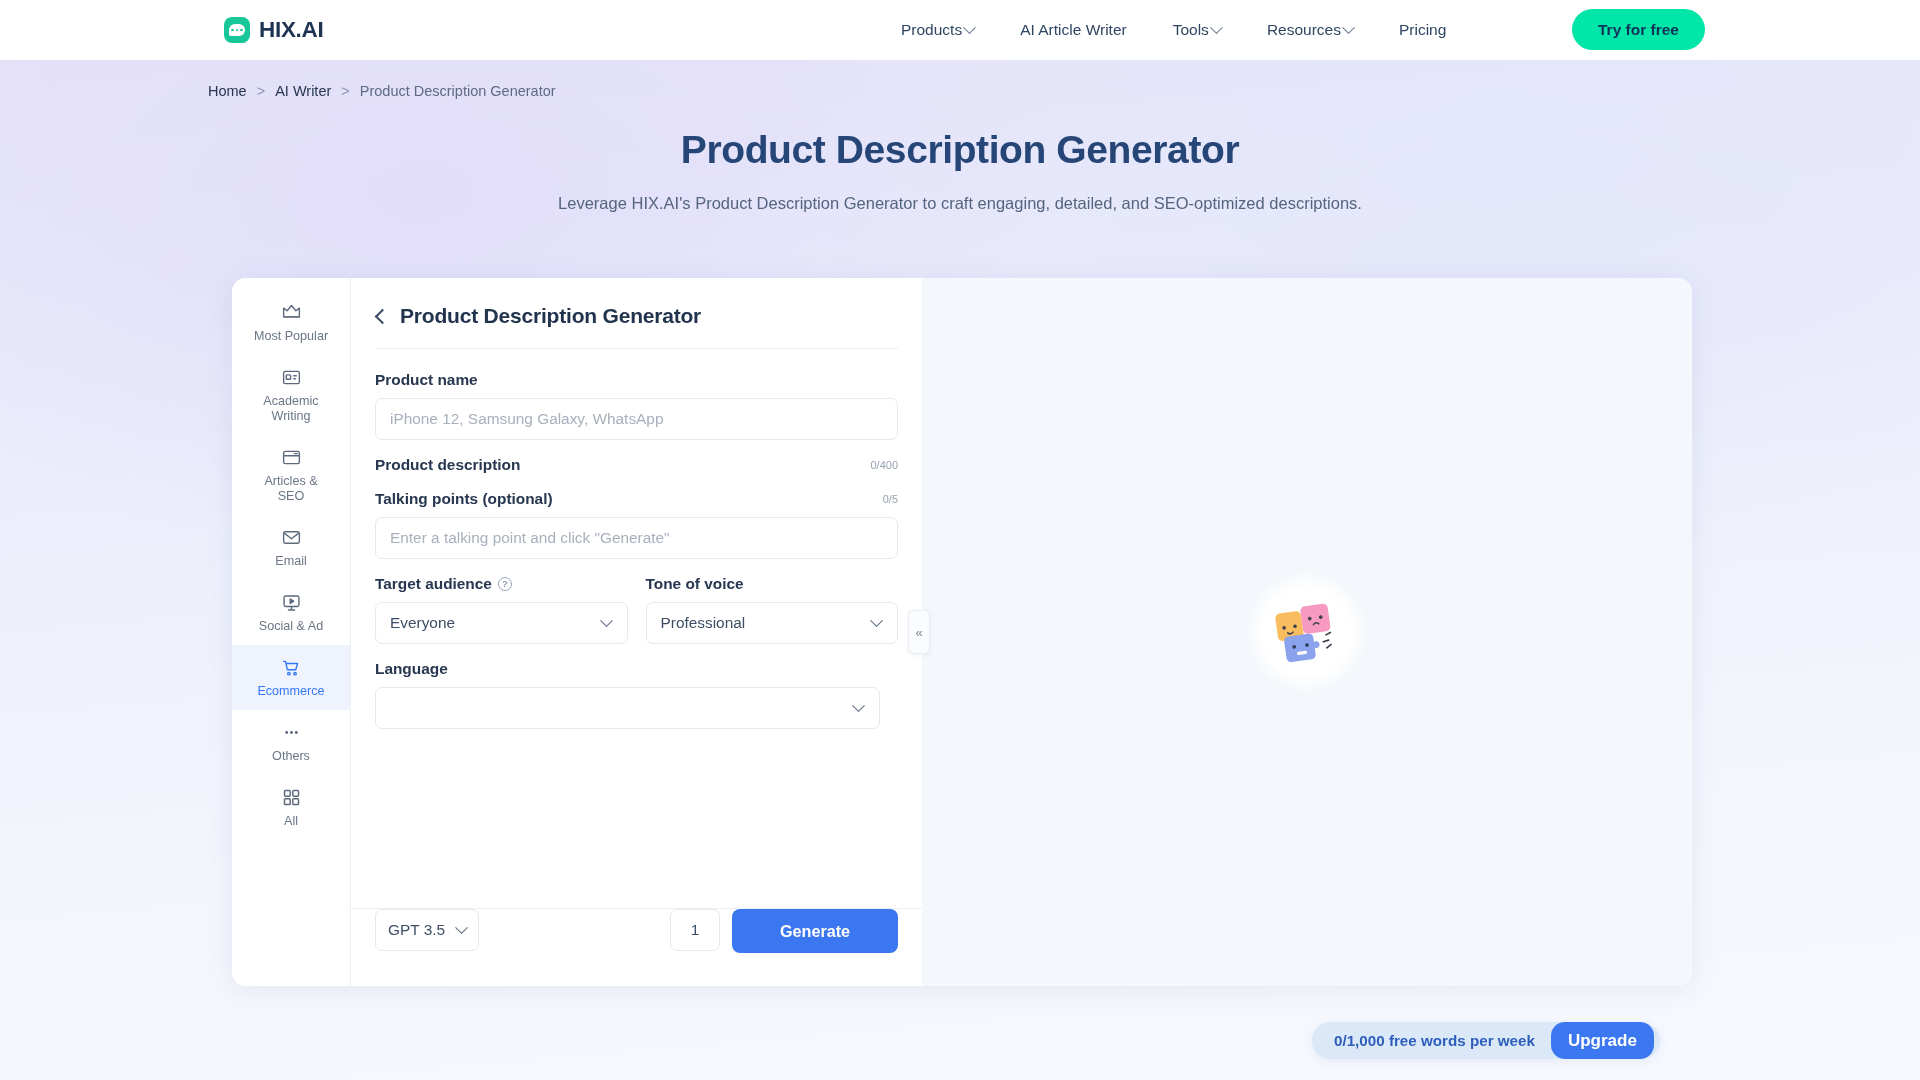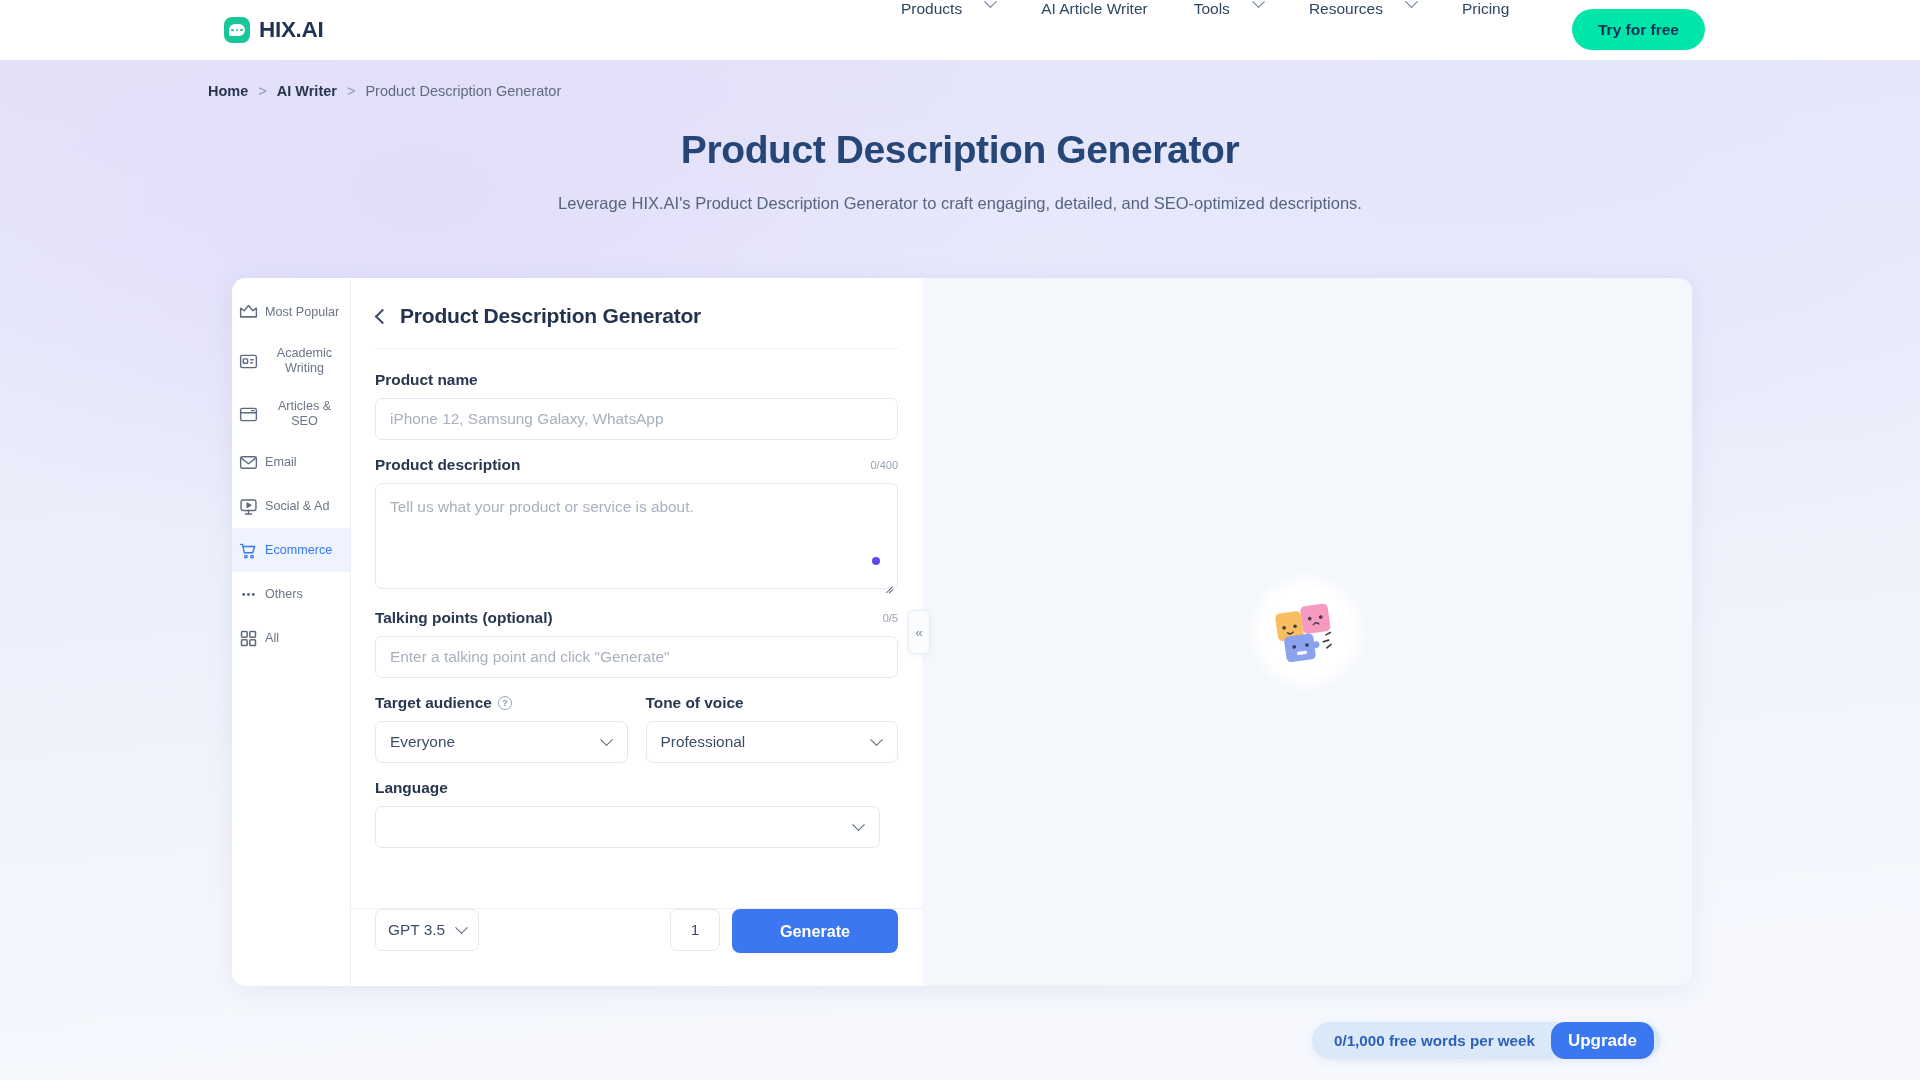--- a/index.html
+++ b/index.html
@@ -51,21 +51,21 @@
   }
   .brand-text {
     font-size: 22.5px; font-weight: 700; letter-spacing: -0.3px;
     color: #1f3353;
   }
   .nav-links {
     position: absolute; left: 878px; top: 0; height: 60px;
     display: flex; align-items: center; gap: 0px;
   }
   .nav-item {
-    display: flex; align-items: flex-start; gap: 24px;
+    display: flex; align-items: center; gap: 3px;
     font-size: 15.5px; font-weight: 500; color: #2f4562;
     padding: 0 23px; height: 60px; cursor: pointer;
     white-space: nowrap;
   }
   .chev {
     width: 9px; height: 9px;
     border-right: 1.6px solid #6b7d96;
     border-bottom: 1.6px solid #6b7d96;
     transform: rotate(45deg) translate(-2px,-2px);
   }
@@ -79,21 +79,21 @@
     display: flex; align-items: center; justify-content: center;
     white-space: nowrap;
   }
 
   
   .breadcrumb {
     position: absolute; left: 208px; top: 83px;
     display: flex; align-items: center; gap: 10px;
     font-size: 14.5px; color: #6e7b93;
   }
-  .breadcrumb a { color: #27364f; font-weight: 700; text-decoration: none; cursor: pointer; text-align: right; }
+  .breadcrumb a { color: #27364f; font-weight: 400; text-decoration: none; cursor: pointer; text-align: right; }
   .breadcrumb .sep { color: #8d98ae; font-weight: 400; }
   .breadcrumb .current { color: #5e6b82; font-weight: 400; }
 
   .hero-title {
     position: absolute; top: 128px; left: 0; width: 1920px;
     text-align: center;
     font-size: 39px; font-weight: 700; letter-spacing: -0.4px;
     color: #264677;
   }
   .hero-sub {
@@ -115,22 +115,22 @@
 
   
   .rail {
     width: 118px; height: 100%;
     background: #ffffff;
     padding-top: 12px;
     display: flex; flex-direction: column; align-items: center;
     overflow: hidden;
   }
   .rail-item {
-    width: 118px; padding: 12px 6px 11px;
-    display: flex; align-items: center; gap: 6px;
+    width: 118px; padding: 12px 21px 11px;
+    display: flex; flex-direction: column; align-items: center; gap: 6px;
     cursor: pointer;
   }
   .rail-item .r-label {
     font-size: 12.6px; line-height: 15px; text-align: center;
     color: #6b7686; font-weight: 400; max-width: 96px;
   }
   .rail-item svg { display: block; }
   .rail-item.active { background: #eef3fe; }
   .rail-item.active .r-label { color: #3478f6; }
 
@@ -470,25 +470,20 @@
           <div class="field-label-row">
             <span class="field-label">Product name</span>
           </div>
           <input class="tinput" type="text" placeholder="iPhone 12, Samsung Galaxy, WhatsApp" style="">
         </div>
 
         <div class="field">
           <div class="field-label-row">
             <span class="field-label">Product description</span>
             <span class="counter">0/400</span>
-          </div>
-          <div class="tarea-wrap">
-            <textarea class="tarea" placeholder="Tell us what your product or service is about." style=""></textarea>
-            <span class="tarea-dot"></span>
-            <span class="resize-grip"></span>
           </div>
         </div>
 
         <div class="field">
           <div class="field-label-row">
             <span class="field-label">Talking points (optional)</span>
             <span class="counter">0/5</span>
           </div>
           <input class="tinput" type="text" placeholder="Enter a talking point and click &quot;Generate&quot;" style="">
         </div>

